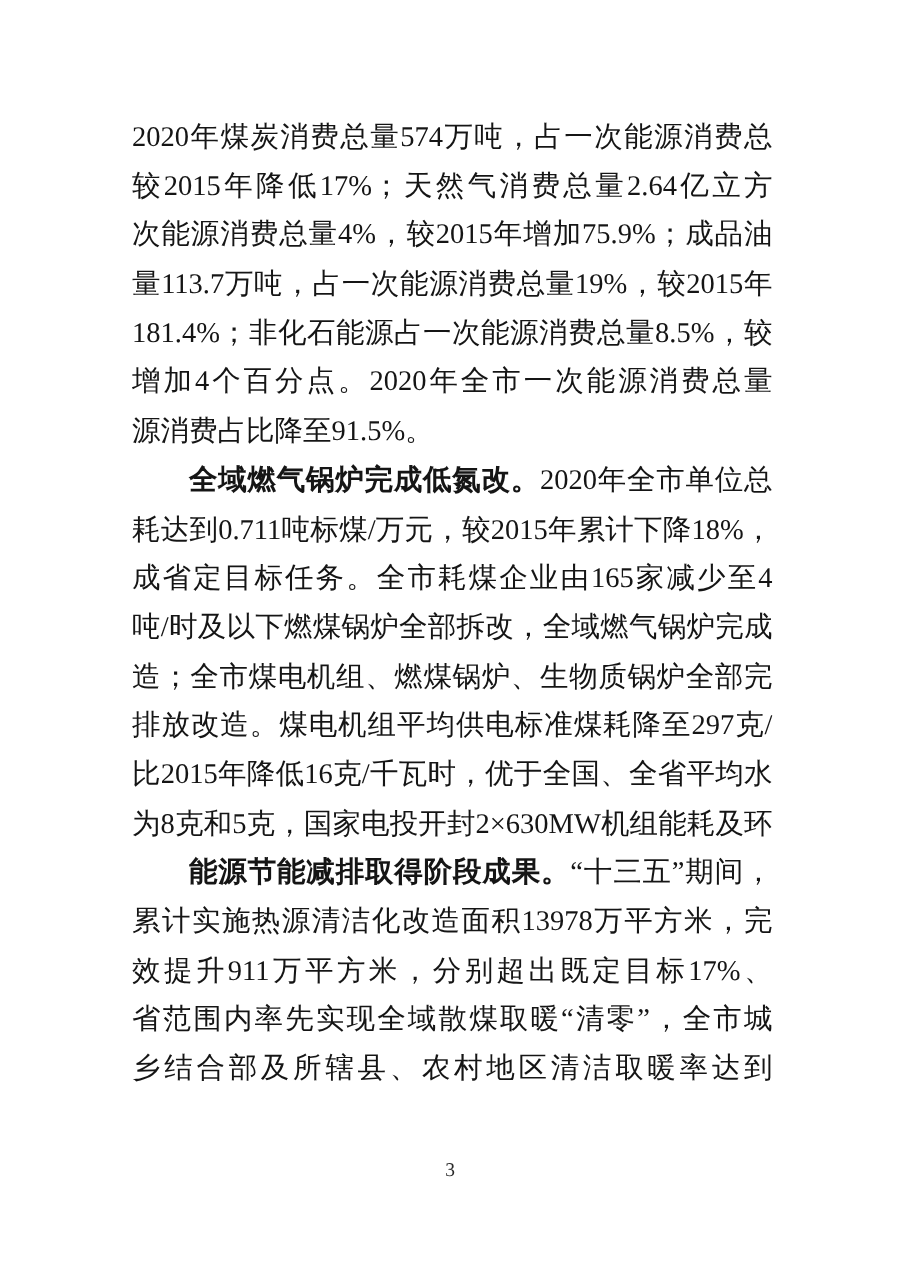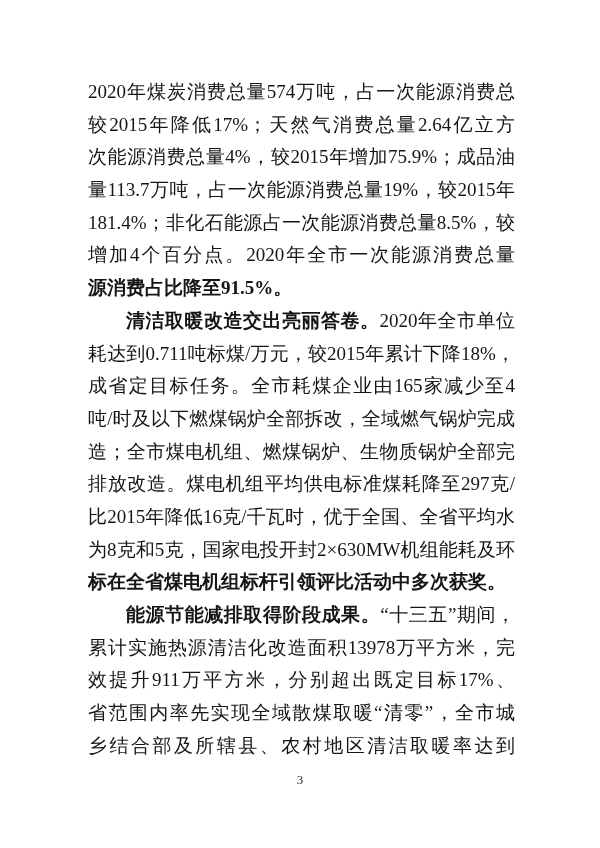--- a/index.html
+++ b/index.html
@@ -31,21 +31,20 @@
   .line {
     height: 32.7px;
     overflow: hidden;
     text-align: justify;
     text-align-last: justify;
     text-justify: inter-character;
     white-space: normal;
   }
   .line.para-end {
     text-align-last: left;
-    font-weight: bold;
   }
   .line.indent {
     text-indent: 2em;
   }
   .lead {
     font-weight: bold;
   }
   .pagenum {
     position: absolute;
     top: 770px;
@@ -67,29 +66,28 @@
       <div class="line"><span class="lead"></span><span>2020年煤炭消费总量574万吨，占一次能源消费总量47%，</span></div>
       <div class="line">较2015年降低17%；天然气消费总量2.64亿立方米，占一</div>
       <div class="line">次能源消费总量4%，较2015年增加75.9%；成品油消费总</div>
       <div class="line">量113.7万吨，占一次能源消费总量19%，较2015年增加</div>
       <div class="line">181.4%；非化石能源占一次能源消费总量8.5%，较2015年</div>
       <div class="line">增加4个百分点。2020年全市一次能源消费总量中，化石能</div>
       <div class="line para-end">源消费占比降至91.5%。</div>
     </div>
 
     <div class="para">
-      <div class="line indent"><span class="lead">清洁取暖改造交出亮丽答卷。</span><span>2020年全市单位总值能</span></div>
+      <div class="line indent"><span class="lead">全域燃气锅炉完成低氮改。</span><span>2020年全市单位总值能</span></div>
       <div class="line">耗达到0.711吨标煤/万元，较2015年累计下降18%，超额完</div>
       <div class="line">成省定目标任务。全市耗煤企业由165家减少至4家，35蒸</div>
       <div class="line">吨/时及以下燃煤锅炉全部拆改，全域燃气锅炉完成低氮改</div>
       <div class="line">造；全市煤电机组、燃煤锅炉、生物质锅炉全部完成超低</div>
       <div class="line">排放改造。煤电机组平均供电标准煤耗降至297克/千瓦时，</div>
       <div class="line">比2015年降低16克/千瓦时，优于全国、全省平均水平分别</div>
       <div class="line">为8克和5克，国家电投开封2×630MW机组能耗及环保指</div>
-      <div class="line para-end">标在全省煤电机组标杆引领评比活动中多次获奖。</div>
     </div>
 
     <div class="para">
       <div class="line indent"><span class="lead">能源节能减排取得阶段成果。</span><span>“十三五”期间，我市</span></div>
       <div class="line">累计实施热源清洁化改造面积13978万平方米，完成建筑能</div>
       <div class="line">效提升911万平方米，分别超出既定目标17%、4.3%，在全</div>
       <div class="line">省范围内率先实现全域散煤取暖“清零”，全市城区、城</div>
       <div class="line">乡结合部及所辖县、农村地区清洁取暖率达到100%，北方</div>
     </div>
 

